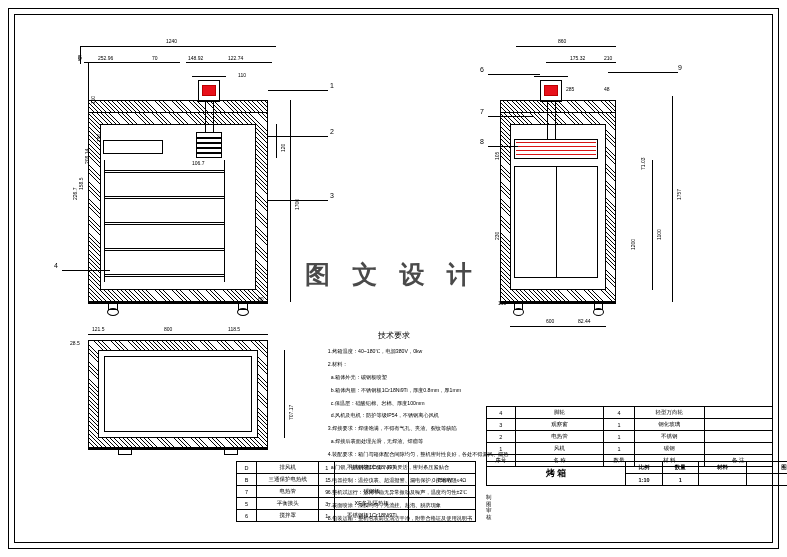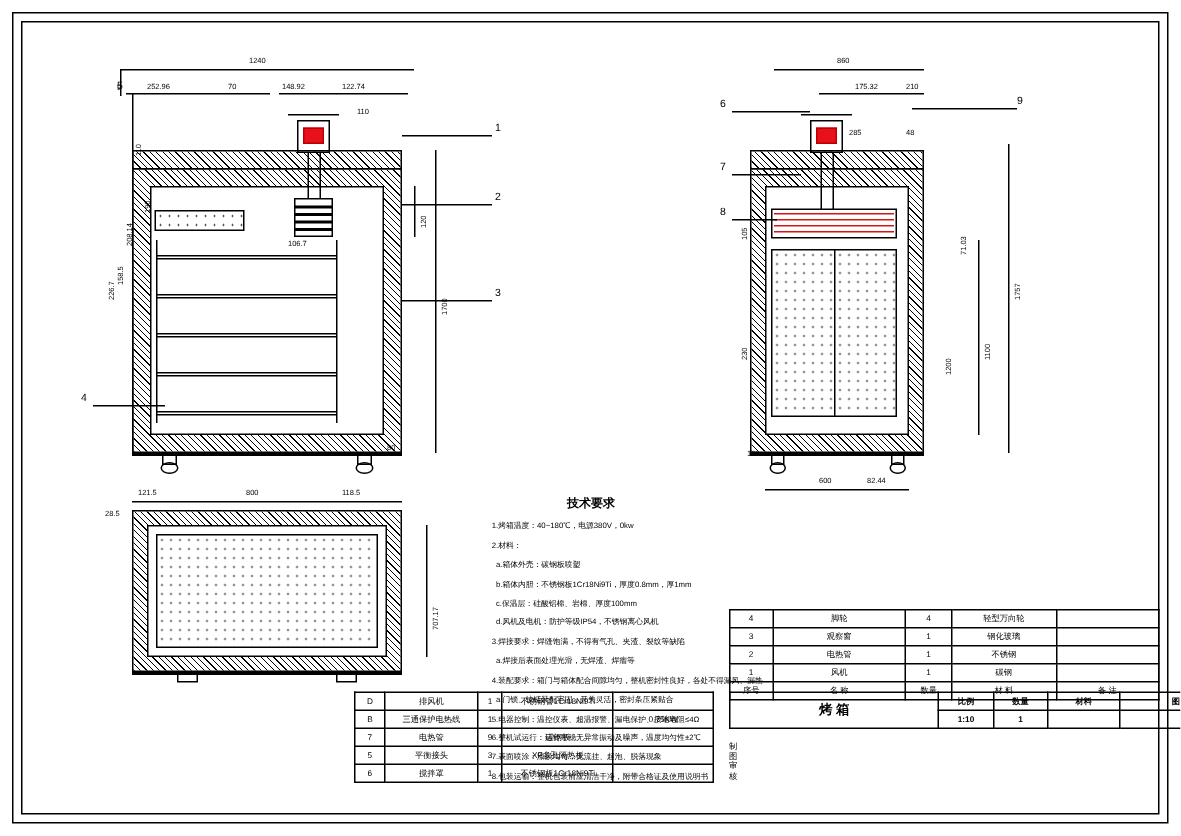--- a/index.html
+++ b/index.html
@@ -16,32 +16,33 @@
   .dim{position:absolute;font-size:5px;color:#000;font-family:"Liberation Sans",sans-serif;white-space:nowrap;}
   .dimv{position:absolute;font-size:5px;color:#000;font-family:"Liberation Sans",sans-serif;white-space:nowrap;transform:rotate(-90deg);transform-origin:left top;}
   .leadnum{position:absolute;font-size:7px;color:#000;}
   .box{position:absolute;border:1px solid #000;box-sizing:border-box;}
   .hatch{position:absolute;box-sizing:border-box;border:1px solid #000;
      background-image:repeating-linear-gradient(45deg,#000 0 0.6px,transparent 0.6px 3px);}
   .dotfill{position:absolute;box-sizing:border-box;border:1px solid #000;
      background-image:radial-gradient(#000 0.6px, transparent 0.7px);background-size:6px 6px;}
   .redline{position:absolute;background:#d81414;height:1.4px;}
   .tech{position:absolute;font-size:5.2px;line-height:6.4px;color:#000;white-space:pre;font-family:"Liberation Sans",sans-serif;}
-  .tech-title{position:absolute;font-size:8px;color:#000;font-family:"Liberation Serif",serif;font-weight:bold;text-align:center;}
+  .tech-title{position:absolute;font-size:8px;color:#000;font-family:"Liberation Serif",serif;font-weight:normal;text-align:center;}
   table.tb{position:absolute;border-collapse:collapse;font-size:5.5px;color:#000;}
   table.tb td{border:1px solid #000;text-align:center;padding:0;height:11px;overflow:hidden;white-space:nowrap;}
 </style>
 </head>
 <body>
 
 <div id="sheet">
 
   <div class="frame"></div>
   <div class="inner-frame"></div>
 
+  <div class="watermark">图 文 设 计</div>
 
   <div>
 
     <div class="hatch" style="left:88px;top:112px;width:180px;height:190px;"></div>
     <div class="box" style="left:100px;top:124px;width:156px;height:166px;background:#fff;"></div>
 
     <div class="hatch" style="left:88px;top:100px;width:180px;height:13px;"></div>
 
     <div class="dotfill" style="left:103px;top:140px;width:60px;height:14px;background-color:#fff;"></div>
 

